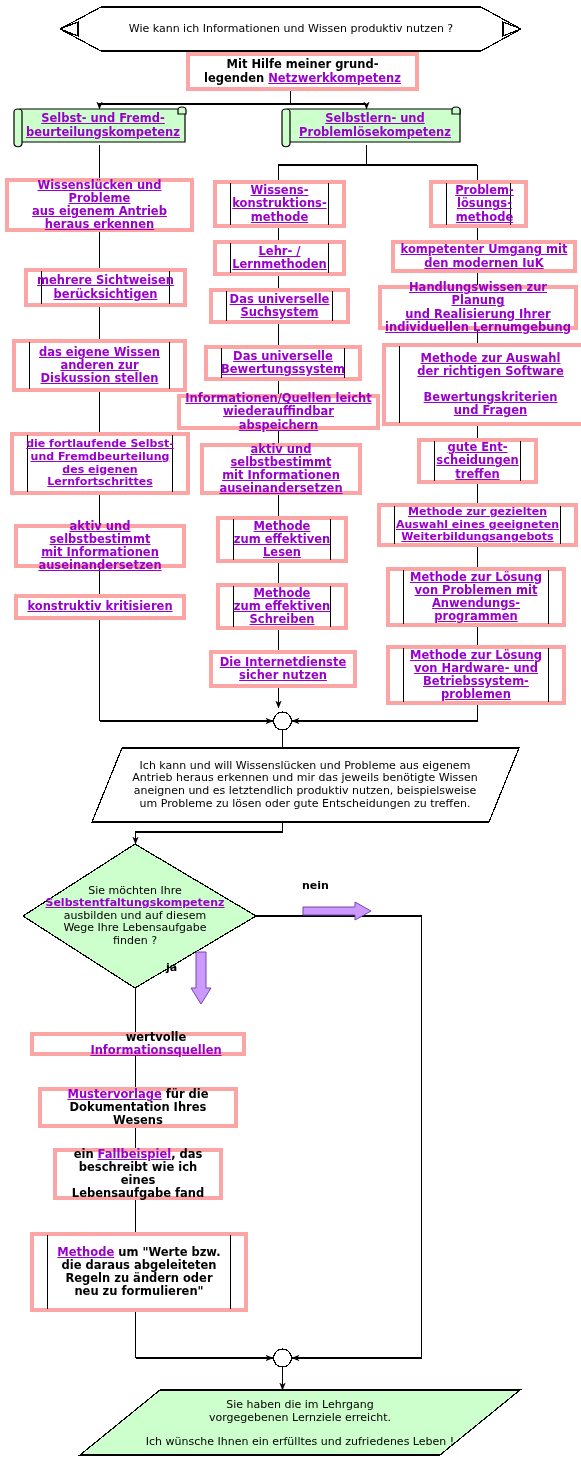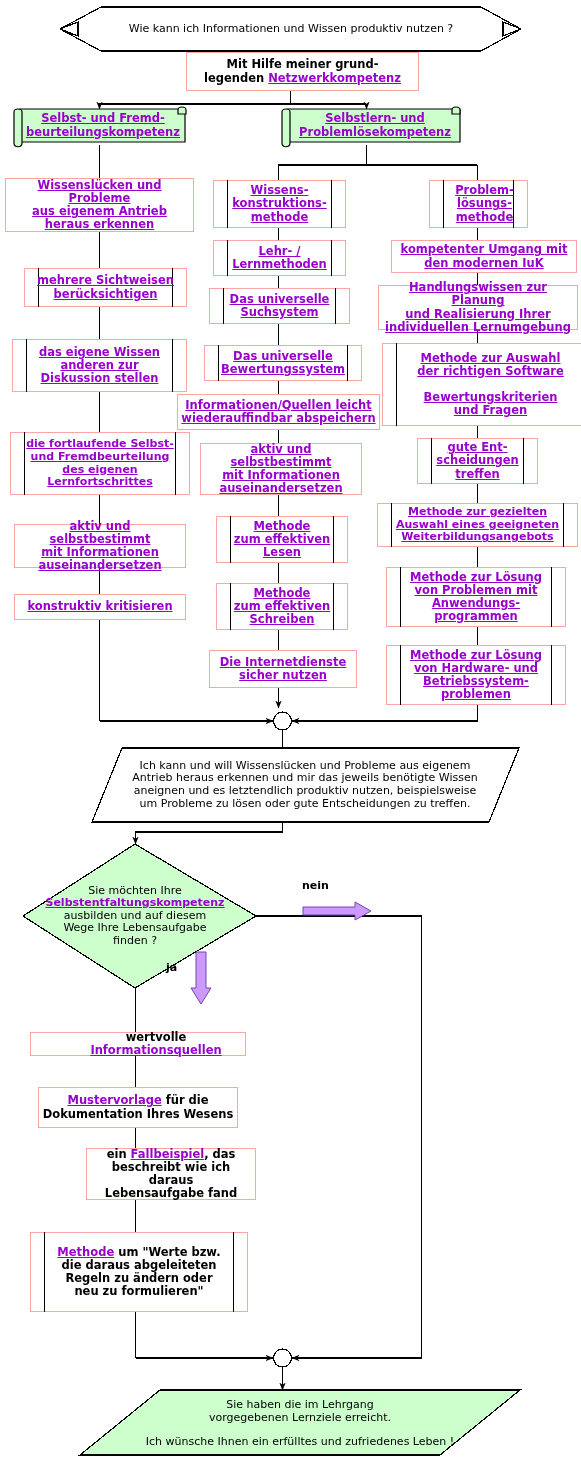--- a/index.html
+++ b/index.html
@@ -3,21 +3,21 @@
 <meta charset="utf-8">
 <title>Lernziele Flowchart</title>
 <style>
   html,body{margin:0;padding:0;background:#ffffff;}
   body{font-family:"DejaVu Sans",sans-serif;}
   #canvas{position:relative;width:581px;height:1462px;overflow:hidden;background:#fff;}
   .svglayer{position:absolute;left:0;top:0;width:581px;height:1462px;}
   .node{position:absolute;box-sizing:border-box;display:flex;align-items:center;
         justify-content:center;text-align:center;}
   
-  .box{border:1px solid #fca5a5;background:#ffffff;}
+  .box{border:4px solid #fca5a5;background:#ffffff;}
   
   .box.pp::before,.box.pp::after{content:"";position:absolute;top:-1px;bottom:-1px;
         width:0;border-left:1px solid #000;}
   .box.pp::before{left:13px;}
   .box.pp::after{right:13px;}
   .txt{position:relative;z-index:2;line-height:1.14;padding:1px 3px;}
   .lnk{color:#9900CC;text-decoration:underline;font-weight:bold;}
   .blk{color:#000000;font-weight:bold;}
   .plain{color:#000000;font-weight:normal;}
   .s11{font-size:11px;}
@@ -341,24 +341,24 @@
     </div>
   </div>
 
   <div class="node box" style="left:38px;top:1087px;width:200px;height:41px;">
     <div class="txt s115">
       <span class="lnk">Mustervorlage</span><span class="blk"> für die</span><br>
       <span class="blk">Dokumentation Ihres Wesens</span>
     </div>
   </div>
 
-  <div class="node box" style="left:53px;top:1148px;width:170px;height:52px;margin-left:33px;">
+  <div class="node box" style="left:53px;top:1148px;width:170px;height:52px;">
     <div class="txt s115">
       <span class="blk">ein </span><span class="lnk">Fallbeispiel</span><span class="blk">, das</span><br>
-      <span class="blk">beschreibt wie ich daraus</span><br>
+      <span class="blk">beschreibt wie ich eines</span><br>
       <span class="blk">Lebensaufgabe fand</span>
     </div>
   </div>
 
   <div class="node box pp" style="left:30px;top:1232px;width:218px;height:80px;">
     <div class="txt s115">
       <span class="lnk">Methode</span><span class="blk"> um "Werte bzw.</span><br>
       <span class="blk">die daraus abgeleiteten</span><br>
       <span class="blk">Regeln zu ändern oder</span><br>
       <span class="blk">neu zu formulieren"</span>

